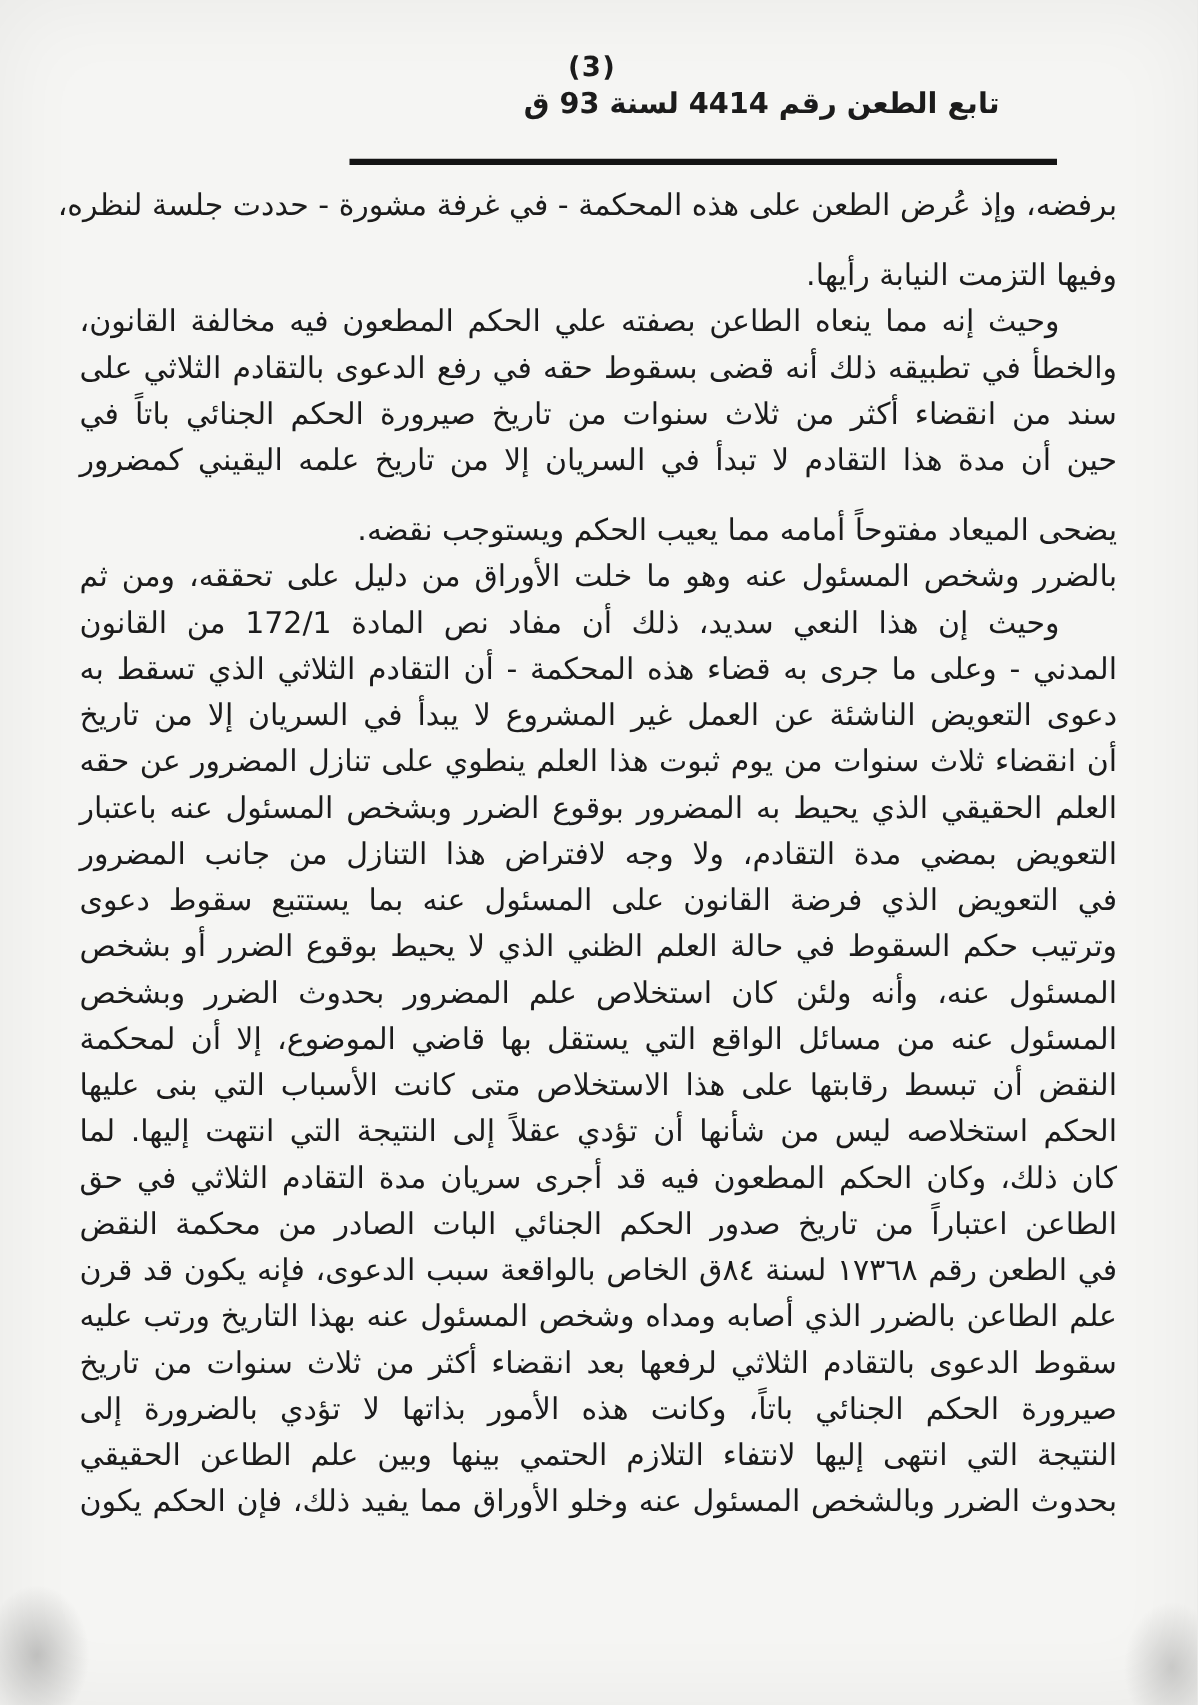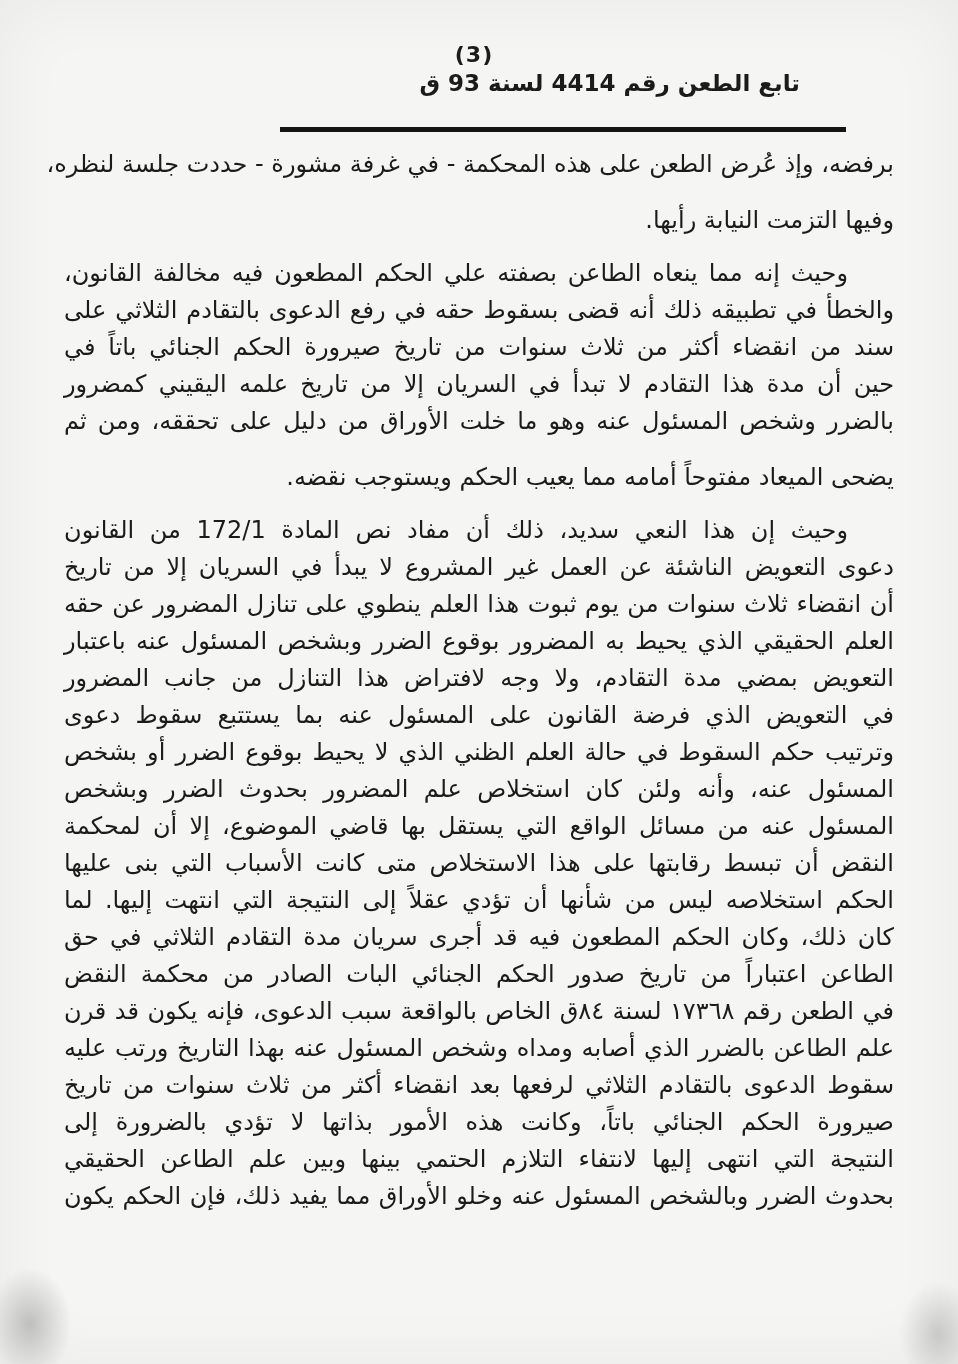--- a/index.html
+++ b/index.html
@@ -73,21 +73,20 @@
   .line {
     height: 37px;
     line-height: 37px;
     font-size: 24px;
     text-align: justify;
     text-align-last: justify;
     white-space: nowrap; 
   }
   .line.indent {
     text-indent: 46px;
-    margin-top: 16px;
   }
   .line.lastline {
     text-align: right;
     text-align-last: right;
     margin-top: 19px;
   }
 </style>
 </head>
 <body>
 
@@ -98,23 +97,24 @@
 
   <div class="header-rule" style="background: rgb(20, 20, 20);"></div>
 
   <div class="doc-body" id="body-text">
       <div class="line">برفضه، وإذ عُرض الطعن على هذه المحكمة - في غرفة مشورة - حددت جلسة لنظره،</div>
       <div class="line lastline">وفيها التزمت النيابة رأيها.</div>
       <div class="line indent">وحيث إنه مما ينعاه الطاعن بصفته علي الحكم المطعون فيه مخالفة القانون،</div>
       <div class="line">والخطأ في تطبيقه ذلك أنه قضى بسقوط حقه في رفع الدعوى بالتقادم الثلاثي على</div>
       <div class="line">سند من انقضاء أكثر من ثلاث سنوات من تاريخ صيرورة الحكم الجنائي باتاً في</div>
       <div class="line">حين أن مدة هذا التقادم لا تبدأ في السريان إلا من تاريخ علمه اليقيني كمضرور</div>
+      <div class="line lastline">يضحى الميعاد مفتوحاً أمامه مما يعيب الحكم ويستوجب نقضه.</div>
       <div class="line">بالضرر وشخص المسئول عنه وهو ما خلت الأوراق من دليل على تحققه، ومن ثم</div>
-      <div class="line lastline">يضحى الميعاد مفتوحاً أمامه مما يعيب الحكم ويستوجب نقضه.</div>
       <div class="line indent">وحيث إن هذا النعي سديد، ذلك أن مفاد نص المادة 172/1 من القانون</div>
+      <div class="line">المدني - وعلى ما جرى به قضاء هذه المحكمة - أن التقادم الثلاثي الذي تسقط به</div>
       <div class="line">دعوى التعويض الناشئة عن العمل غير المشروع لا يبدأ في السريان إلا من تاريخ</div>
       <div class="line">أن انقضاء ثلاث سنوات من يوم ثبوت هذا العلم ينطوي على تنازل المضرور عن حقه</div>
       <div class="line">العلم الحقيقي الذي يحيط به المضرور بوقوع الضرر وبشخص المسئول عنه باعتبار</div>
       <div class="line">التعويض بمضي مدة التقادم، ولا وجه لافتراض هذا التنازل من جانب المضرور</div>
       <div class="line">في التعويض الذي فرضة القانون على المسئول عنه بما يستتبع سقوط دعوى</div>
       <div class="line">وترتيب حكم السقوط في حالة العلم الظني الذي لا يحيط بوقوع الضرر أو بشخص</div>
       <div class="line">المسئول عنه، وأنه ولئن كان استخلاص علم المضرور بحدوث الضرر وبشخص</div>
       <div class="line">المسئول عنه من مسائل الواقع التي يستقل بها قاضي الموضوع، إلا أن لمحكمة</div>
       <div class="line">النقض أن تبسط رقابتها على هذا الاستخلاص متى كانت الأسباب التي بنى عليها</div>
       <div class="line">الحكم استخلاصه ليس من شأنها أن تؤدي عقلاً إلى النتيجة التي انتهت إليها. لما</div>

